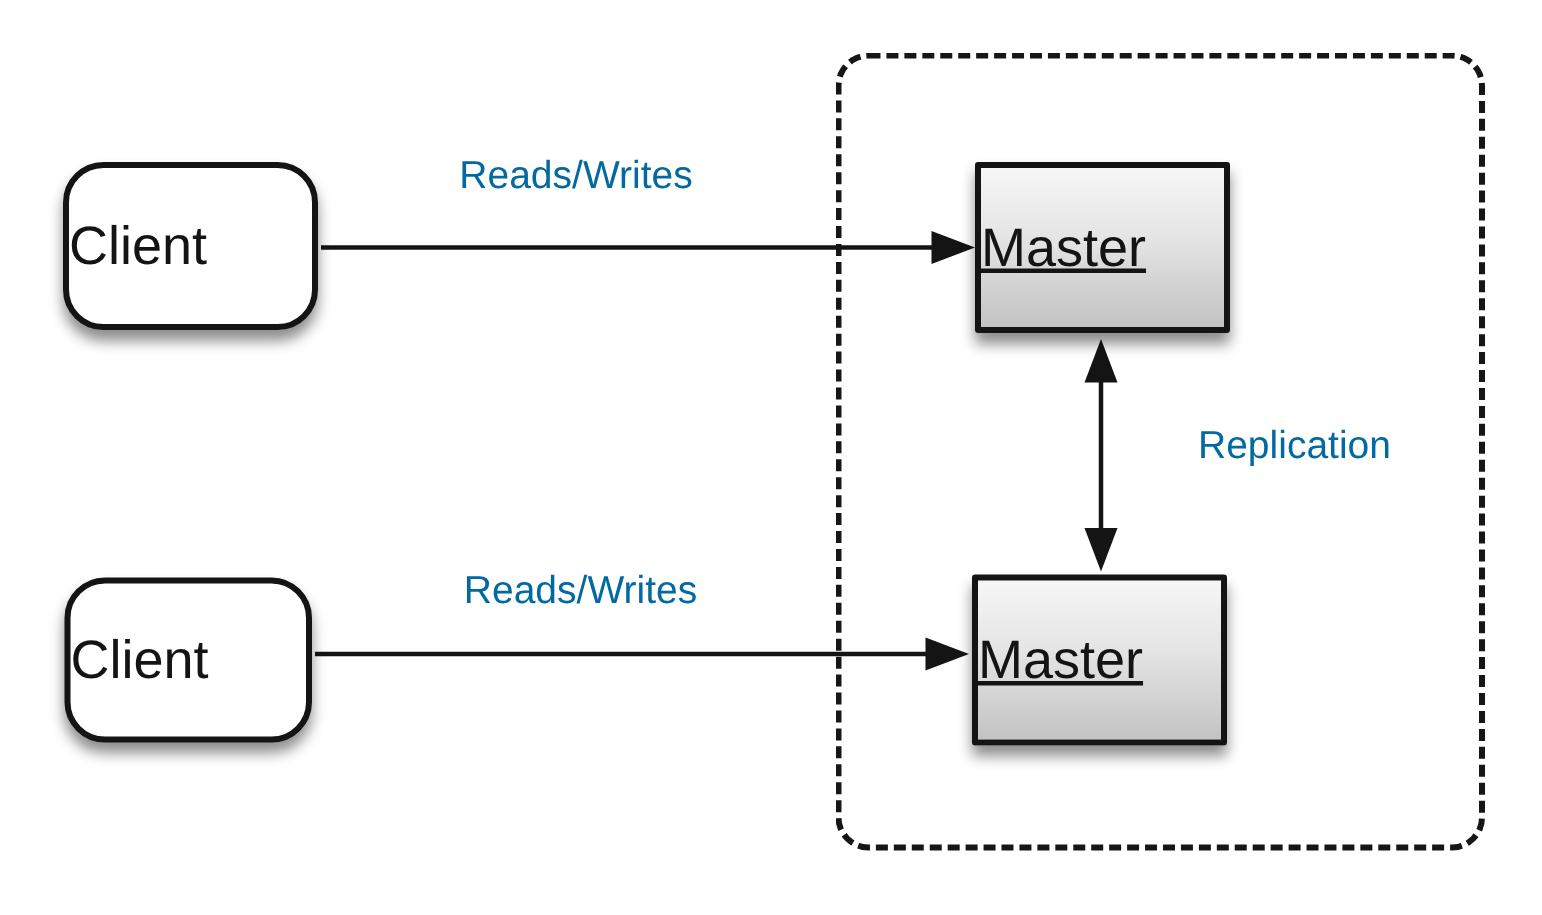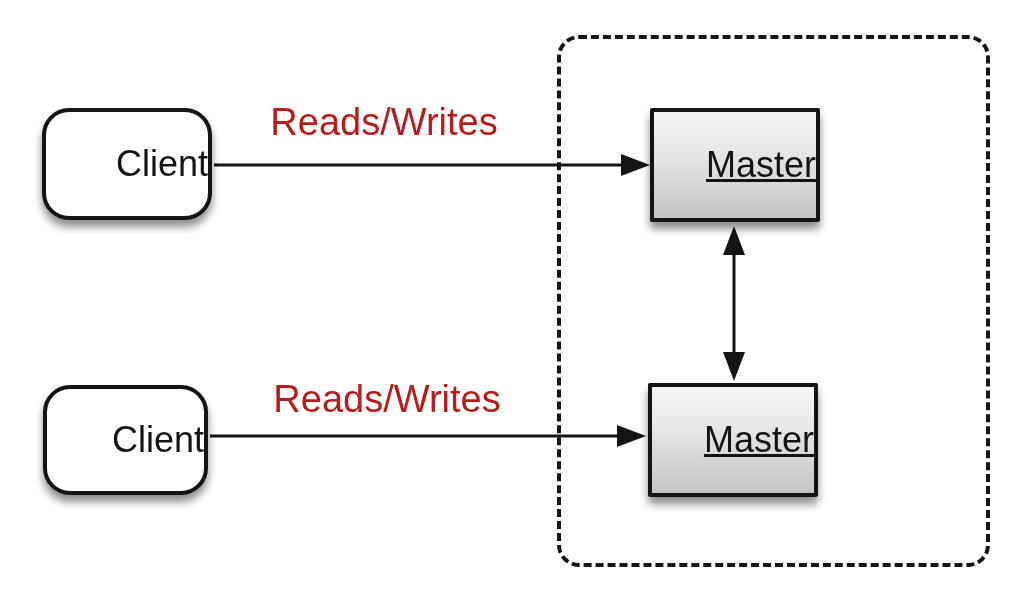--- a/index.html
+++ b/index.html
@@ -18,21 +18,21 @@
     left: 557px; top: 35px;
     width: 433px; height: 532px;
     border: 4px dashed #161616;
     border-radius: 22px;
     background: transparent;
   }
   .node {
     position: absolute;
     display: flex;
     align-items: center;
-    justify-content: flex-end;
+    justify-content: flex-start;
     font-size: 36px;
     color: #141414;
     border: 4px solid #141414;
   }
   .client {
     background: #ffffff;
     border-radius: 27px;
     box-shadow: 0 7px 9px rgba(0,0,0,0.45);
   }
   .master {
@@ -46,24 +46,24 @@
   #master-top    { left: 650px; top: 108px; width: 170px; height: 114px; }
   #master-bottom { left: 648px; top: 383px; width: 170px; height: 114px; }
   .arrow-layer {
     position: absolute;
     left: 0; top: 0;
     width: 1028px; height: 610px;
     pointer-events: none;
   }
   .edge-label {
     position: absolute;
-    font-size: 38px;
+    font-size: 26px;
     white-space: nowrap;
     transform: translateX(-50%);
-    color: #b91c1c;
+    color: #0369a1;
   }
   #label-rw-top      { left: 384px; top: 101px; }
   #label-rw-bottom   { left: 387px; top: 378px; }
   #label-replication { left: 863px; top: 281px; }
 </style>
 </head>
 <body>
 
 <div class="canvas">
 
@@ -98,14 +98,15 @@
   </div>
 
   <div id="master-bottom" class="node master">
     <span>Master</span>
   </div>
 
   <div id="label-rw-top" class="edge-label">Reads/Writes</div>
 
   <div id="label-rw-bottom" class="edge-label">Reads/Writes</div>
 
+  <div id="label-replication" class="edge-label">Replication</div>
 
 </div>
 
 </body></html>

